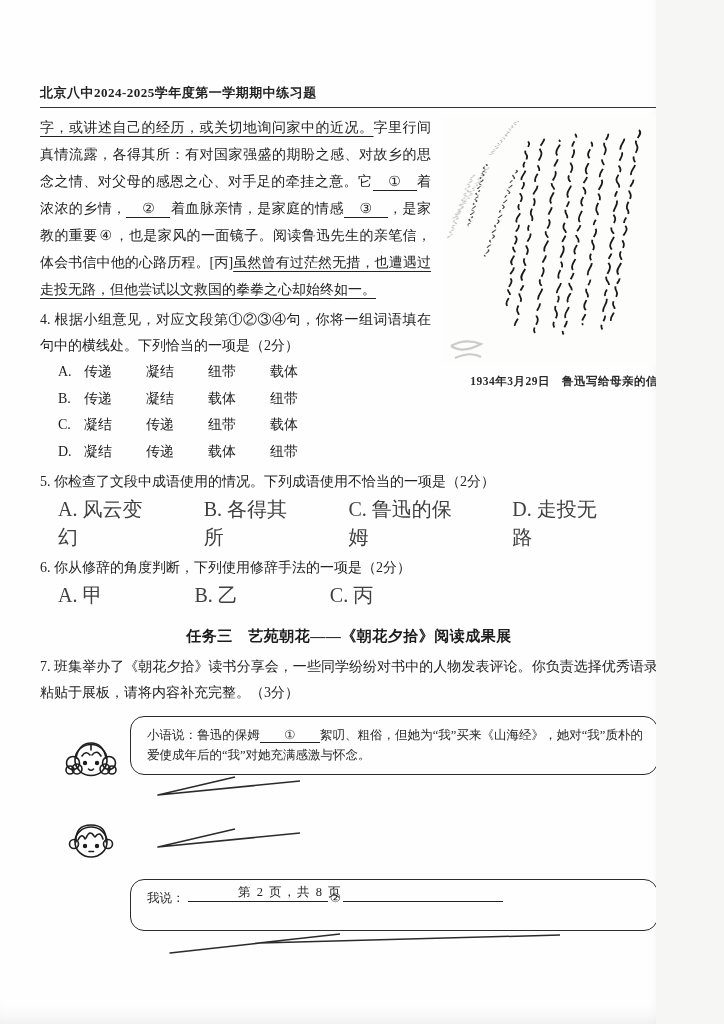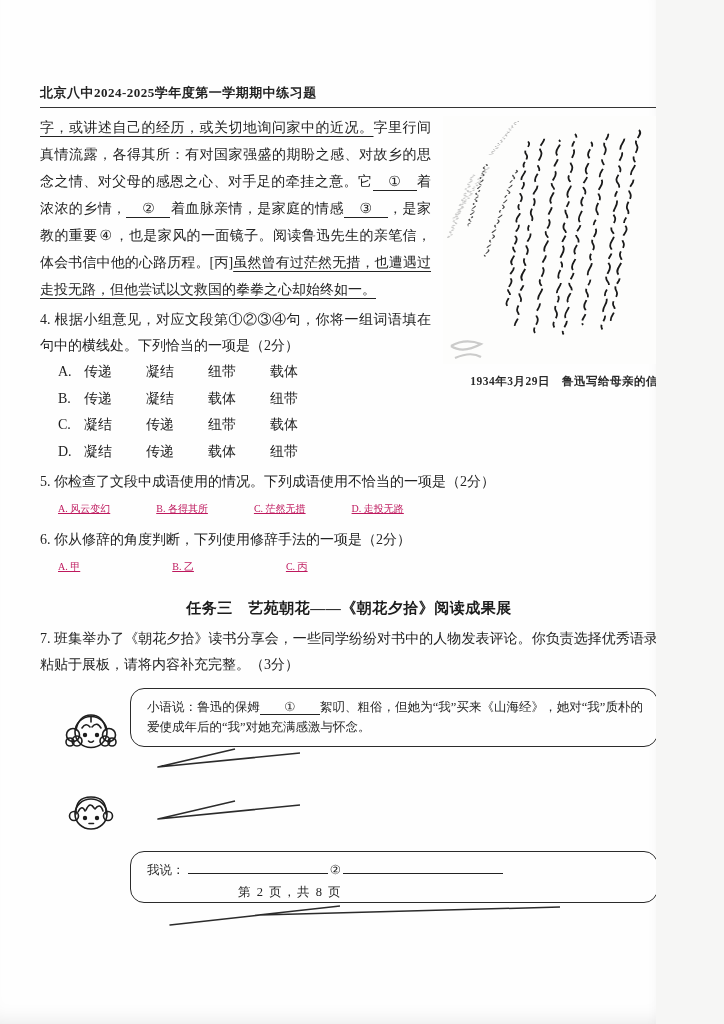--- a/index.html
+++ b/index.html
@@ -22,21 +22,21 @@
   .fig-caption{font-size:11.5px;font-weight:bold;color:#2a2a2a;margin-top:4px;letter-spacing:.5px;}
 
   .u{text-decoration:underline;text-underline-offset:4px;text-decoration-thickness:1.3px;}
   .blank{display:inline-block;min-width:44px;text-align:center;border-bottom:1.4px solid #222;line-height:1.05;}
   .circ{padding:0 2px;}
 
   .q{font-size:14px;line-height:26px;color:#232323;margin-top:4px;text-align:justify;}
   .opt-row{display:flex;align-items:baseline;font-size:14px;line-height:26.5px;color:#1d1d1d;padding-left:18px;}
   .opt-row .lab{width:26px;}
   .opt-row .word{margin-right:34px;}
-  .opt-line{display:flex;font-size:10px;line-height:28px;padding-left:18px;color:#be185d;text-decoration:underline;}
+  .opt-line{display:flex;font-size:20px;line-height:28px;padding-left:18px;color:#404040;}
   .opt-line.q5 span{margin-right:46px;}
   .opt-line.q6 span{margin-right:92px;}
 
   .task-title{font-size:15px;font-weight:bold;text-align:center;margin:18px 0 8px 0;color:#1c1c1c;letter-spacing:.5px;}
 
   .bubble-row{display:flex;align-items:center;margin:10px 0 0 24px;position:relative;}
   .avatar{width:54px;flex:0 0 54px;margin-top:4px;}
   .bubble-wrap{position:relative;flex:1;margin-left:12px;}
   .bubble{
     border:1.6px solid #2b2b2b;border-radius:14px;
@@ -123,21 +123,21 @@
           <span class="word">传递</span>
           <span class="word">载体</span>
           <span class="word">纽带</span>
       </div>
     </div>
 
     <div class="q">5. 你检查了文段中成语使用的情况。下列成语使用不恰当的一项是（2分）</div>
     <div class="opt-line q5">
       <span>A. 风云变幻</span>
       <span>B. 各得其所</span>
-      <span>C. 茫然无措</span>
+      <span>C. 鲁迅的保姆</span>
       <span>D. 走投无路</span>
     </div>
 
     <div class="q">6. 你从修辞的角度判断，下列使用修辞手法的一项是（2分）</div>
     <div class="opt-line q6">
       <span>A. 甲</span>
       <span>B. 乙</span>
       <span>C. 丙</span>
     </div>
 

